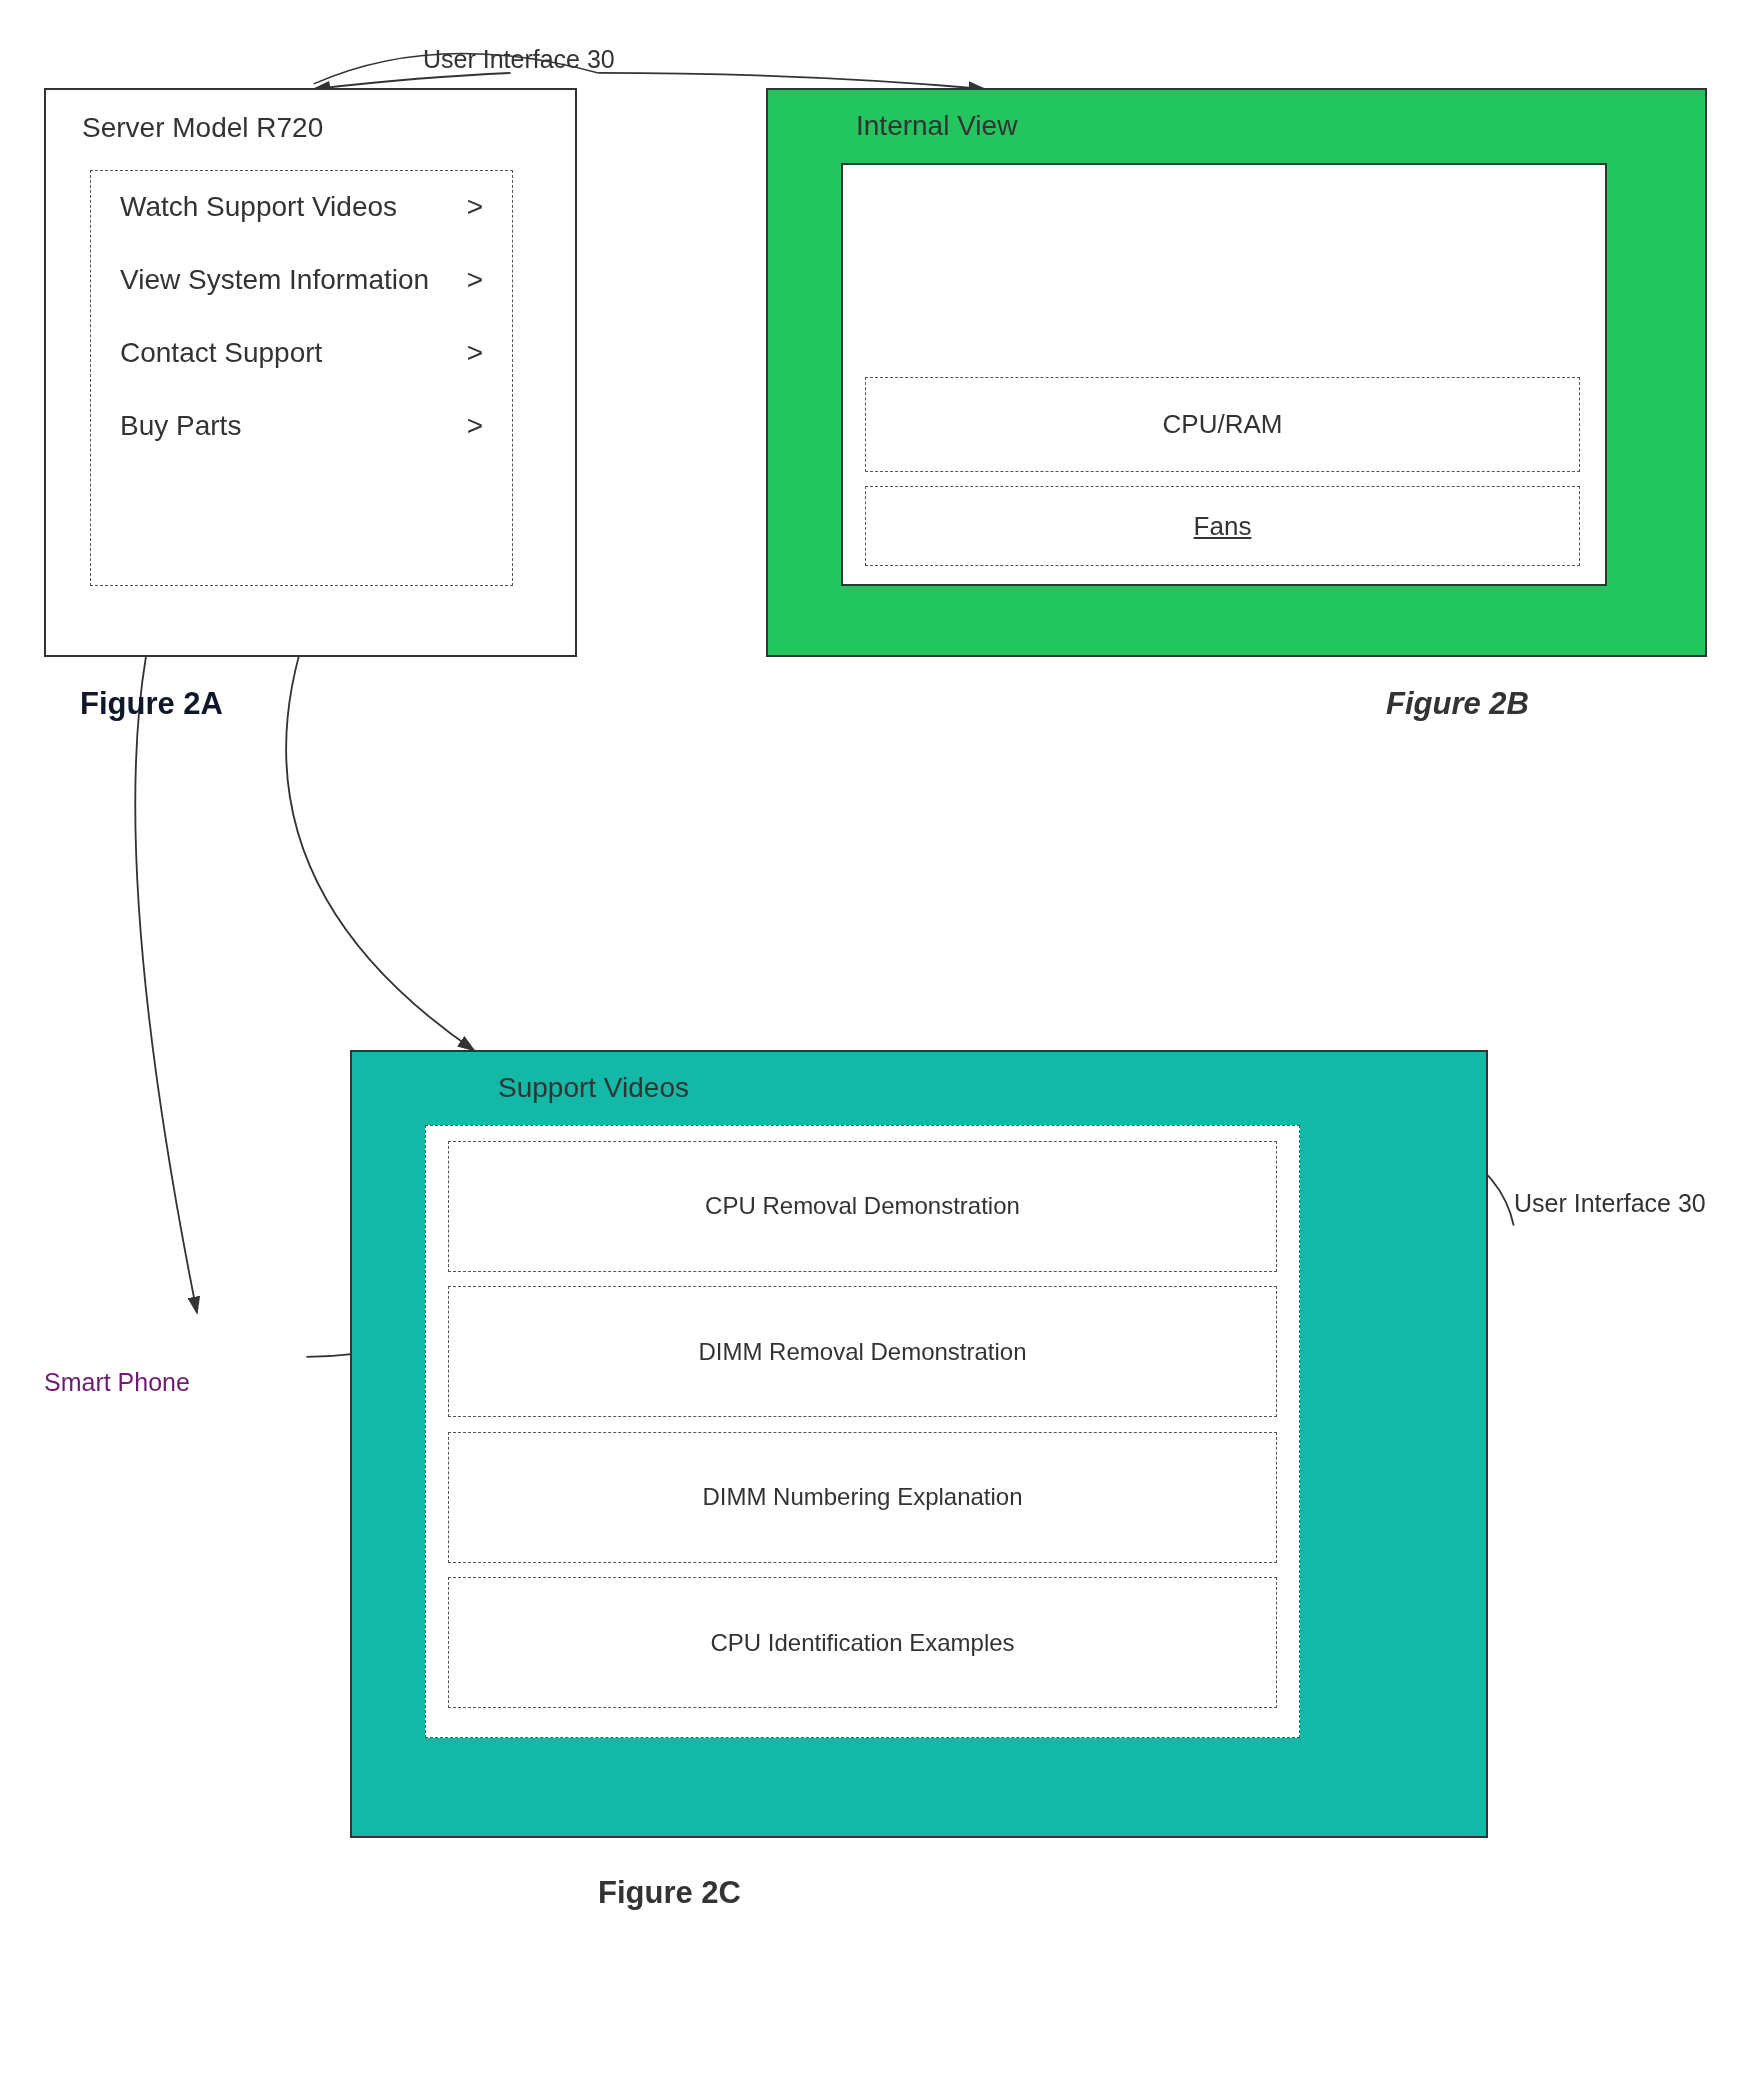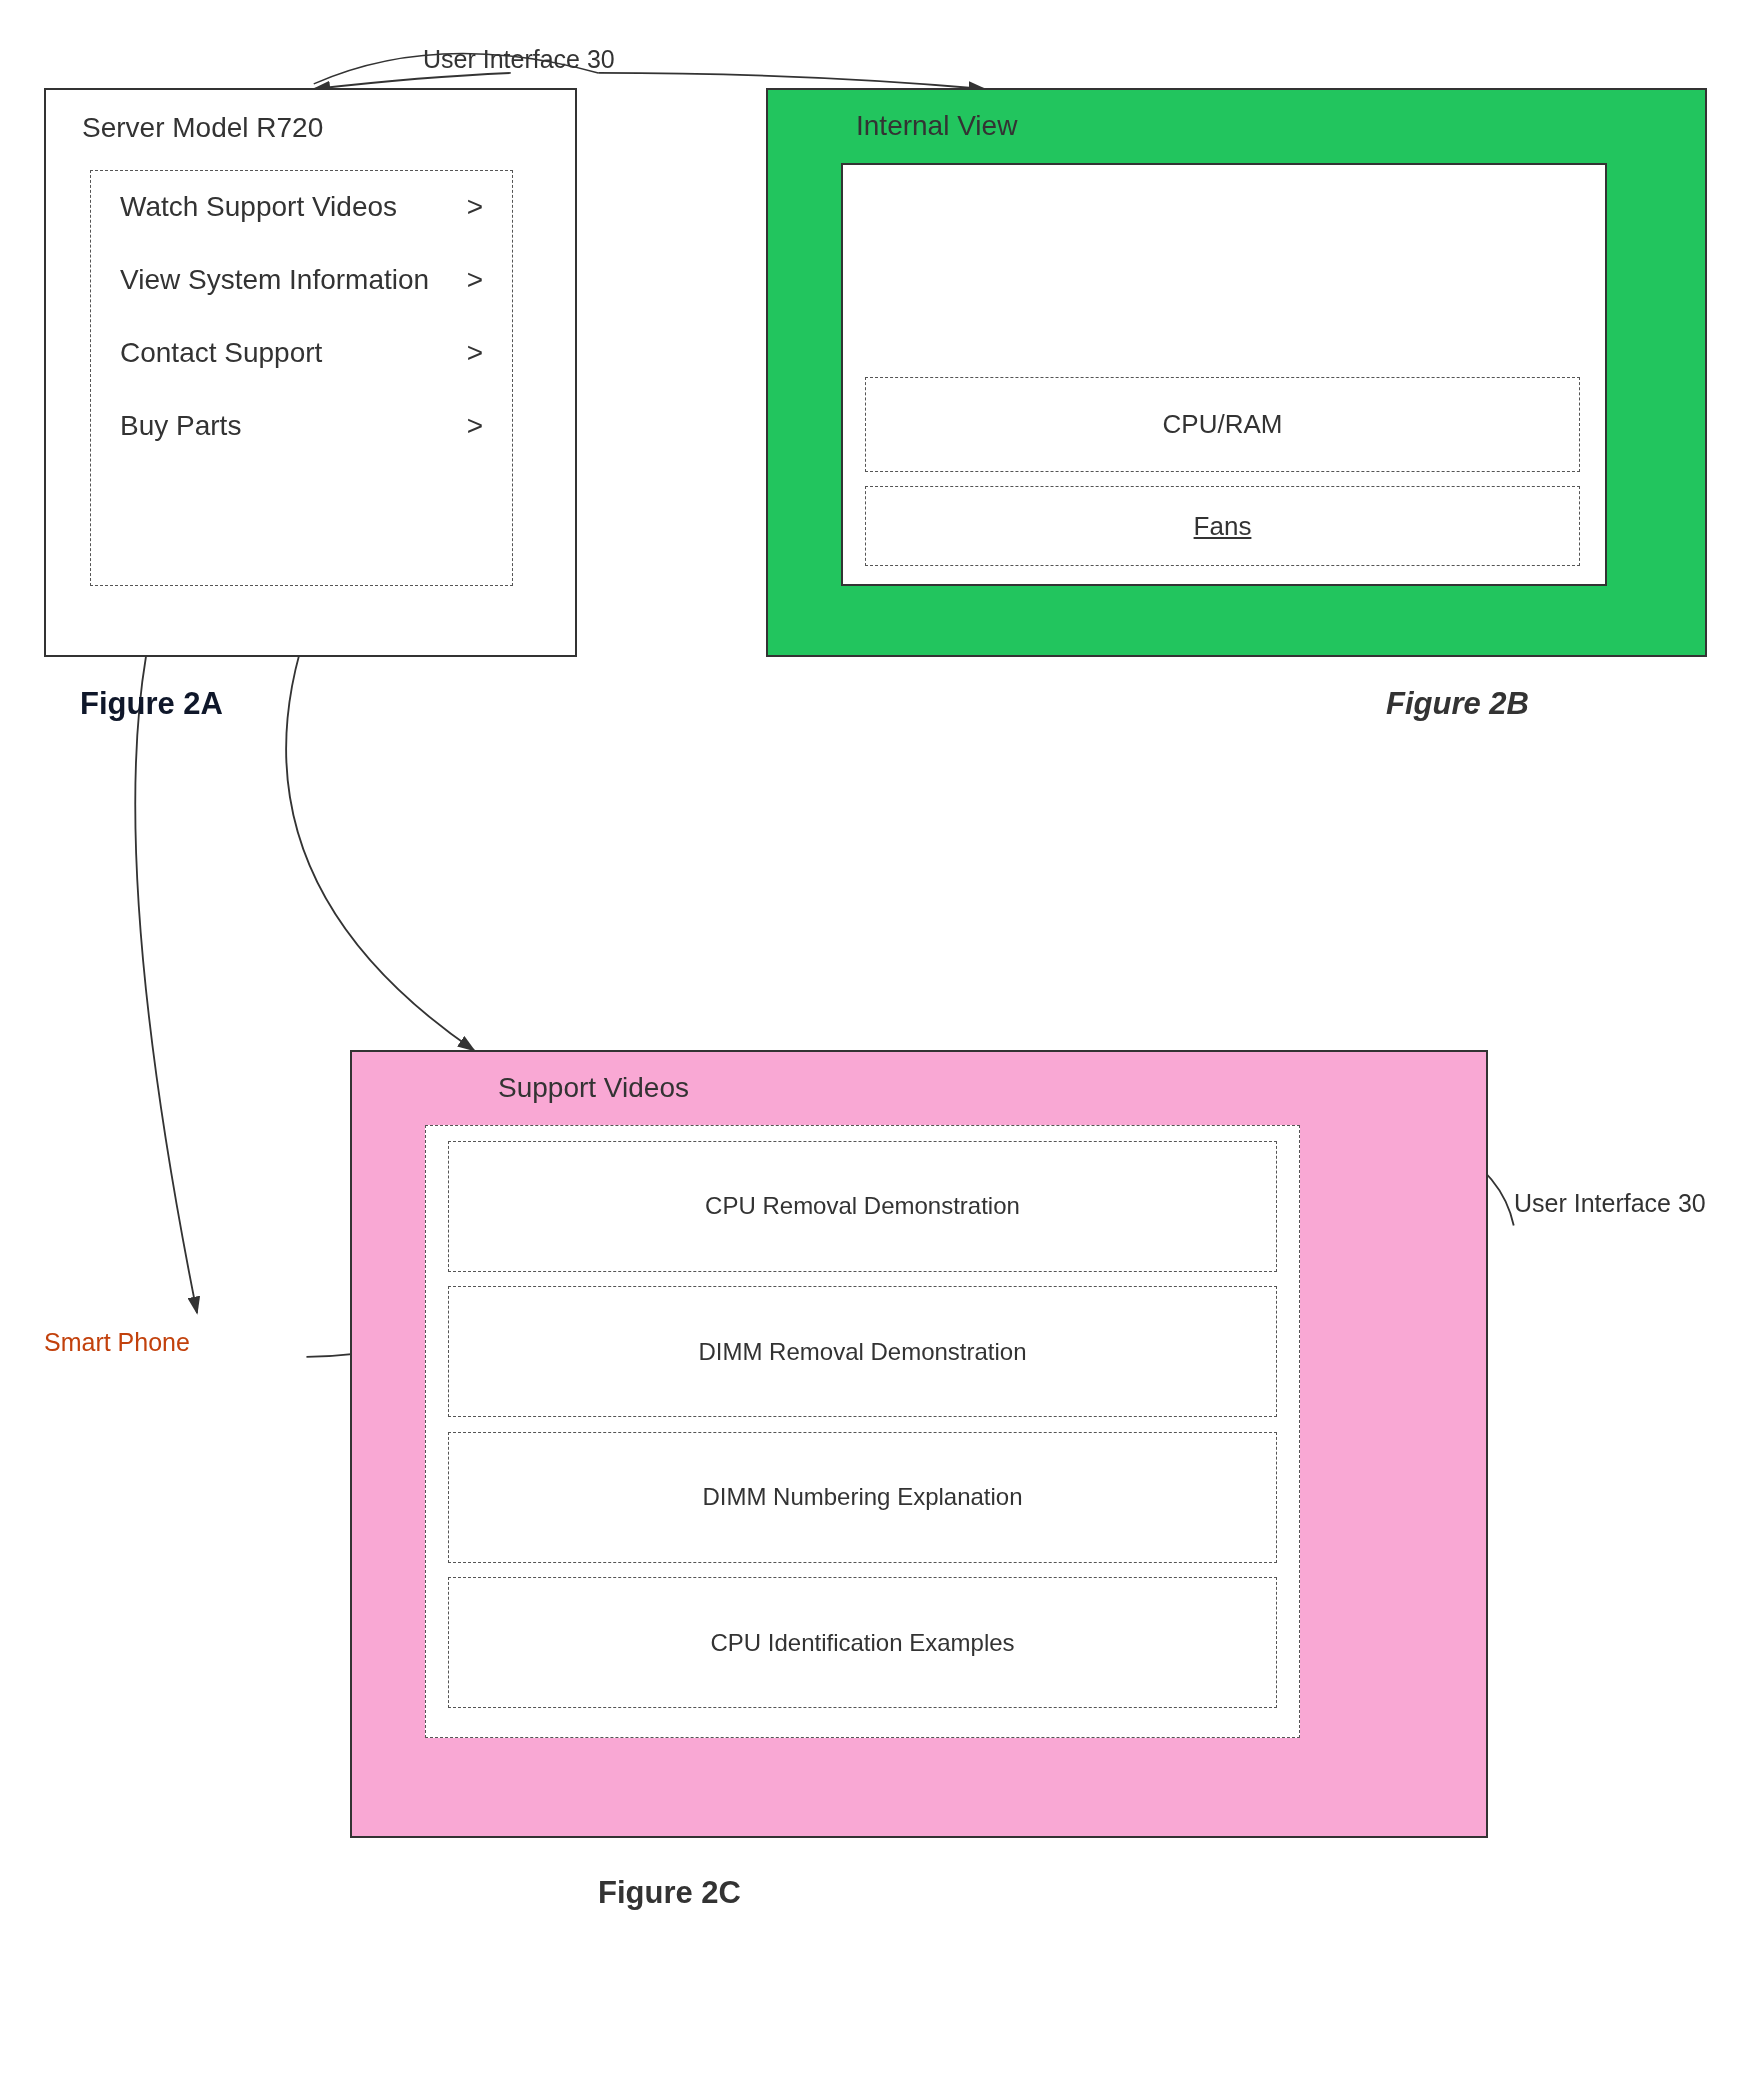--- a/index.html
+++ b/index.html
@@ -153,21 +153,21 @@
     }
 
     
     .fig2c-outer {
       position: absolute;
       top: 1050px;
       left: 350px;
       width: 1138px;
       height: 788px;
       border: 2.2px solid #333;
-      background: #f9a8d4;
+      background: #14b8a6;
     }
 
     .fig2c-title {
       position: absolute;
       top: 20.4px;
       left: 146px;
       font-size: 28px;
       color: #333;
     }
 
@@ -198,24 +198,24 @@
       position: absolute;
       top: 45px;
       left: 423px;
       font-size: 25px;
       color: #333;
     }
 
     
     .label-smartphone {
       position: absolute;
-      top: 1328px;
+      top: 1368px;
       left: 44px;
       font-size: 25px;
-      color: #c2410c;
+      color: #701a75;
     }
 
     
     .label-ui30-2c {
       position: absolute;
       top: 1189px;
       left: 1514px;
       font-size: 25px;
       color: #333;
     }

